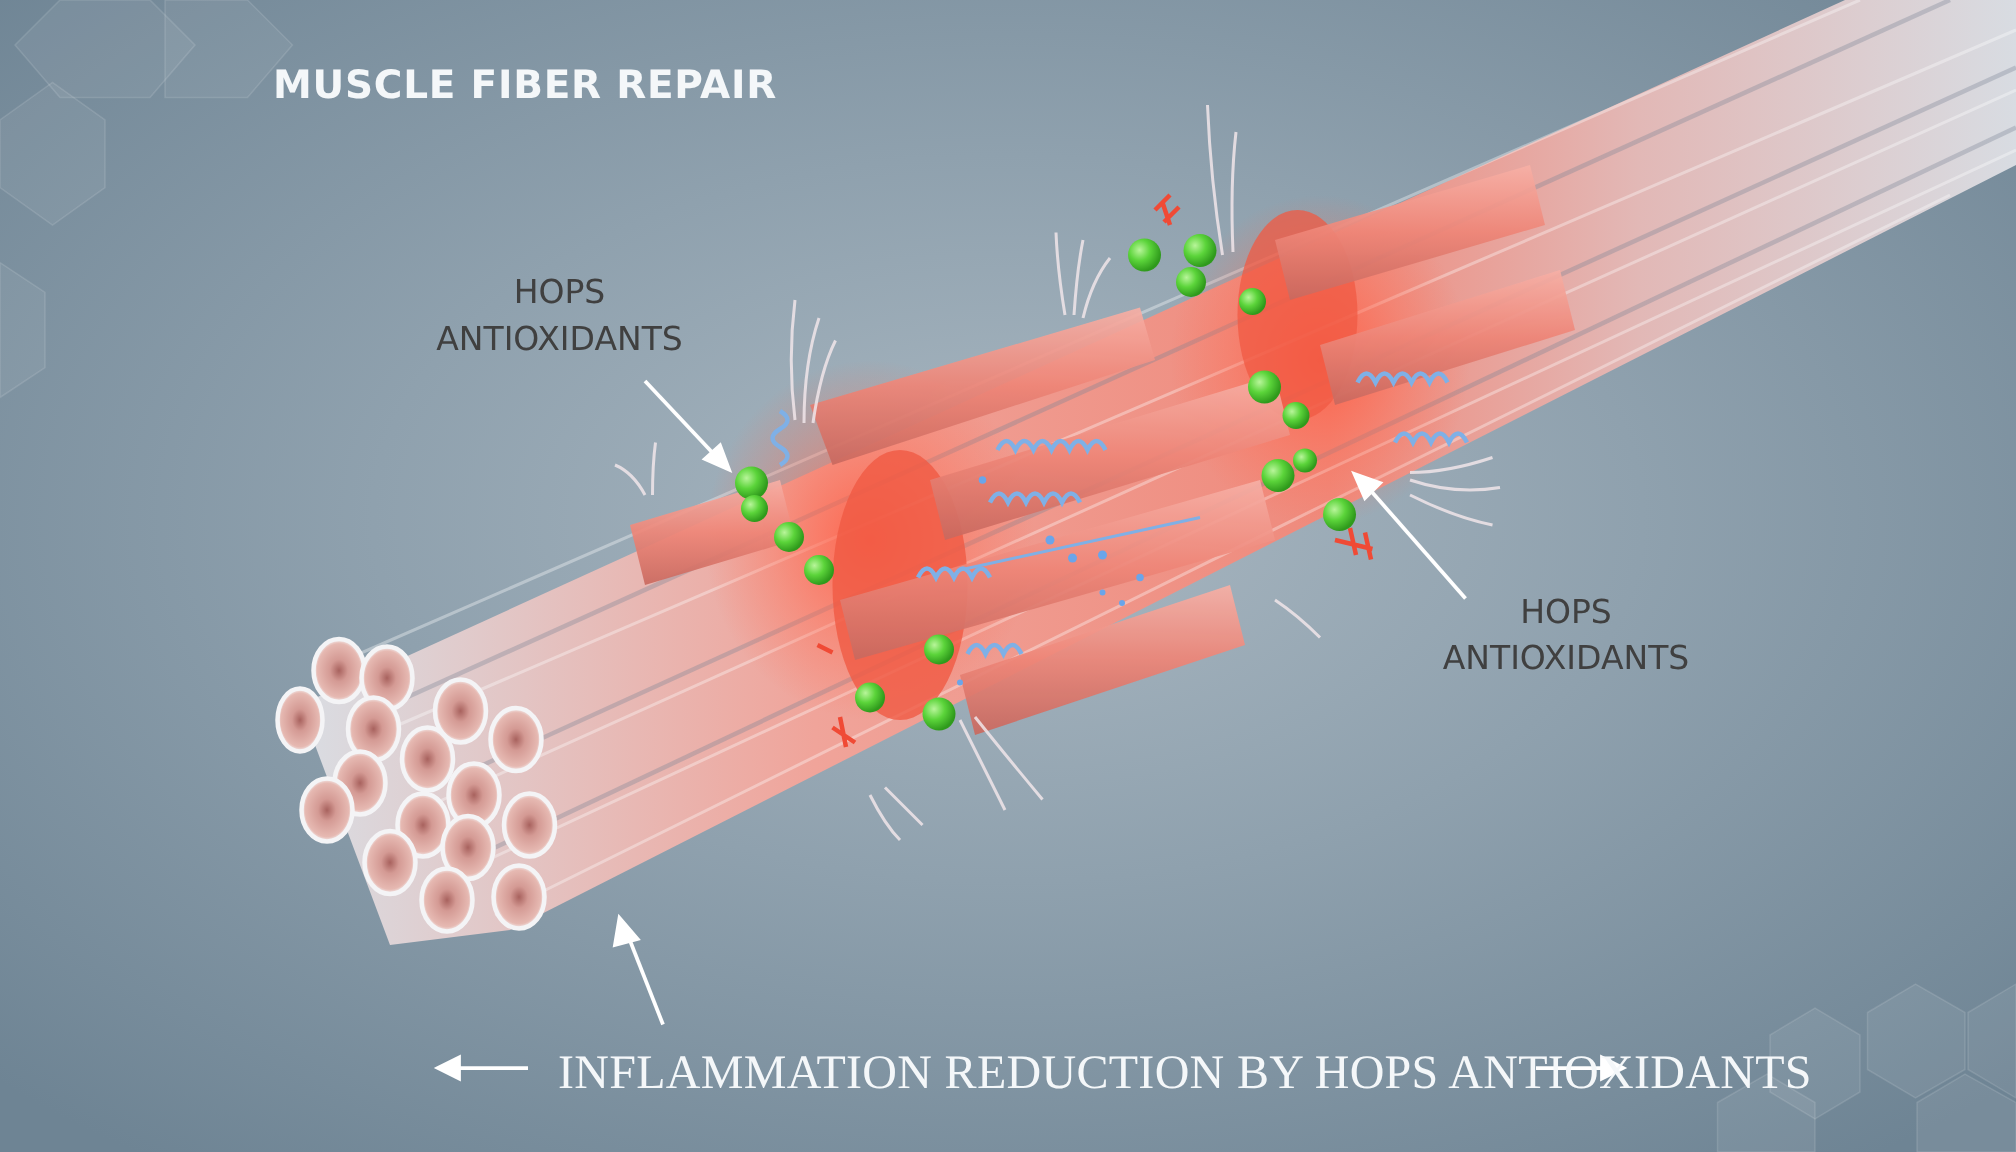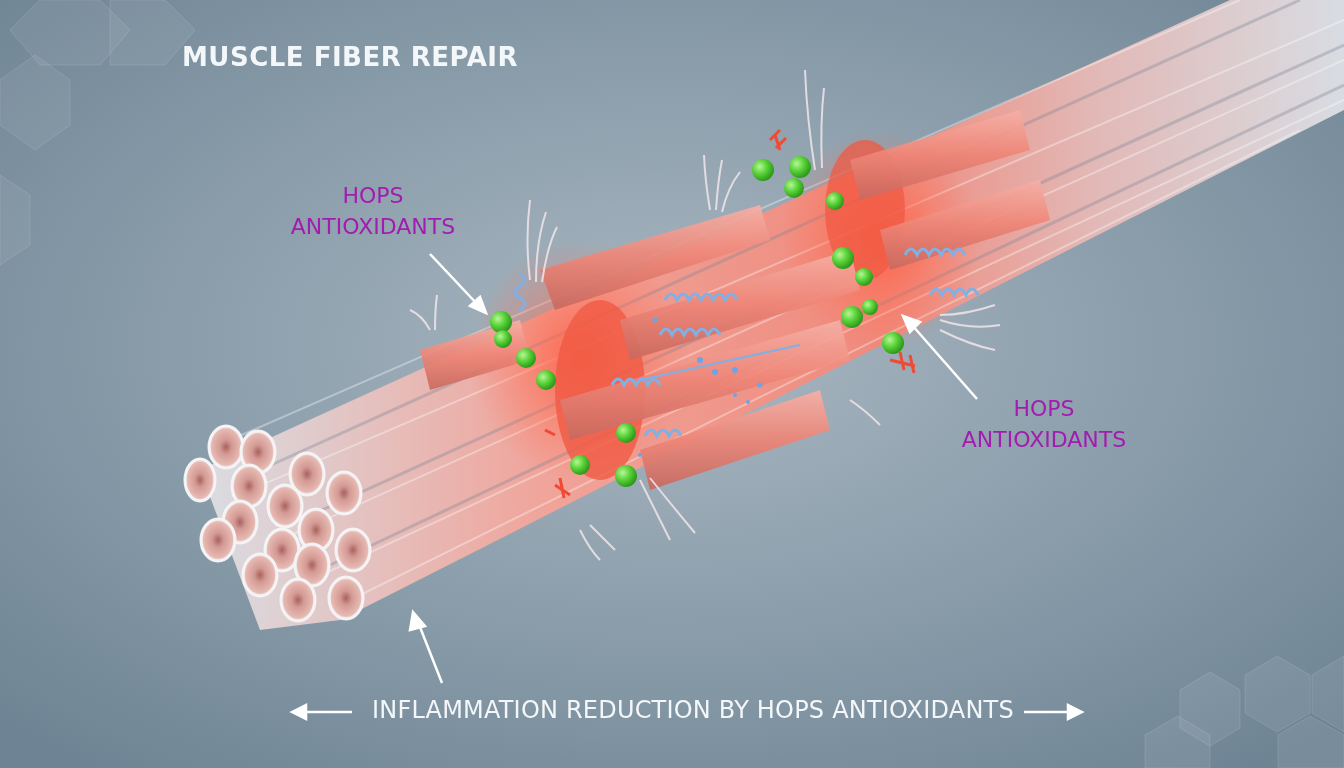--- a/index.html
+++ b/index.html
@@ -1,24 +1,24 @@
 <!DOCTYPE html>
 <html><head>
 <meta charset="utf-8">
 <style>
   html,body{margin:0;padding:0;}
   body{width:1344px;height:768px;overflow:hidden;position:relative;
     font-family:"DejaVu Sans","Liberation Sans",sans-serif;
     background:radial-gradient(ellipse 70% 70% at 50% 45%, #a9b7c1 0%, #8fa1ae 45%, #6e8494 100%);}
   .scene{position:absolute;left:0;top:0;width:1344px;height:768px;}
   .title{position:absolute;left:182px;top:42px;color:#f4f7f9;font-size:26px;letter-spacing:0.5px;font-weight:700;}
-  .label{position:absolute;color:#a21caf;font-size:22px;text-align:center;line-height:31px;}
+  .label{position:absolute;color:#404040;font-size:22px;text-align:center;line-height:31px;}
   .label-left{left:284px;top:180px;width:178px;}
   .label-right{left:955px;top:393px;width:178px;}
-  .bottom-caption{position:absolute;left:372px;top:696px;color:#f4f7f9;font-size:24px;letter-spacing:0.2px;white-space:nowrap;}
+  .bottom-caption{position:absolute;left:372px;top:696px;color:#f4f7f9;font-size:32px;letter-spacing:0.2px;white-space:nowrap;font-family:Liberation Serif, serif;}
   svg{position:absolute;left:0;top:0;}
 </style>
 </head>
 <body>
 
 <div class="scene">
 <svg width="1344" height="768" viewBox="0 0 1344 768">
   <defs>
     <linearGradient id="fiberGrey" x1="0" y1="0" x2="0" y2="1">
       <stop offset="0" stop-color="#eef1f4"></stop>

